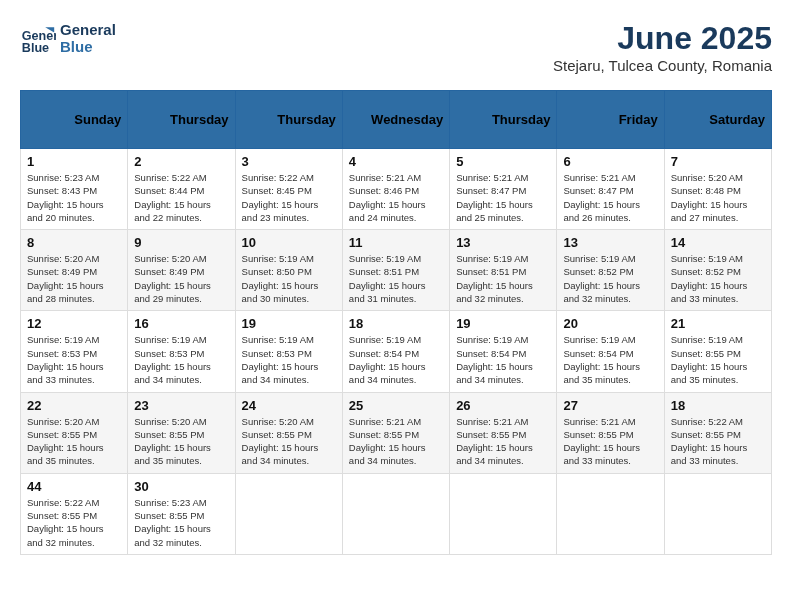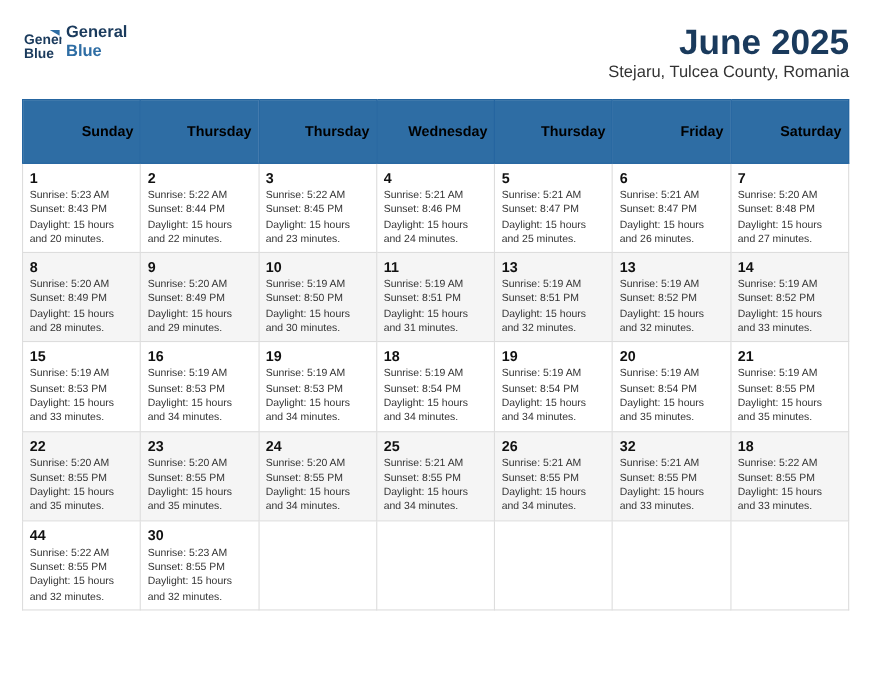--- a/index.html
+++ b/index.html
@@ -172,21 +172,21 @@
           <span class="day-number">13</span>
           <div class="cell-text">Sunrise: 5:19 AM<br>Sunset: 8:52 PM<br>Daylight: 15 hours and 32 minutes.</div>
         </td>
         <td>
           <span class="day-number">14</span>
           <div class="cell-text">Sunrise: 5:19 AM<br>Sunset: 8:52 PM<br>Daylight: 15 hours and 33 minutes.</div>
         </td>
       </tr>
       <tr>
         <td>
-          <span class="day-number">15</span>
+          <span class="day-number">12</span>
           <div class="cell-text">Sunrise: 5:19 AM<br>Sunset: 8:53 PM<br>Daylight: 15 hours and 33 minutes.</div>
         </td>
         <td>
           <span class="day-number">16</span>
           <div class="cell-text">Sunrise: 5:19 AM<br>Sunset: 8:53 PM<br>Daylight: 15 hours and 34 minutes.</div>
         </td>
         <td>
           <span class="day-number">19</span>
           <div class="cell-text">Sunrise: 5:19 AM<br>Sunset: 8:53 PM<br>Daylight: 15 hours and 34 minutes.</div>
         </td>
@@ -222,21 +222,21 @@
         </td>
         <td>
           <span class="day-number">25</span>
           <div class="cell-text">Sunrise: 5:21 AM<br>Sunset: 8:55 PM<br>Daylight: 15 hours and 34 minutes.</div>
         </td>
         <td>
           <span class="day-number">26</span>
           <div class="cell-text">Sunrise: 5:21 AM<br>Sunset: 8:55 PM<br>Daylight: 15 hours and 34 minutes.</div>
         </td>
         <td>
-          <span class="day-number">32</span>
+          <span class="day-number">27</span>
           <div class="cell-text">Sunrise: 5:21 AM<br>Sunset: 8:55 PM<br>Daylight: 15 hours and 33 minutes.</div>
         </td>
         <td>
           <span class="day-number">18</span>
           <div class="cell-text">Sunrise: 5:22 AM<br>Sunset: 8:55 PM<br>Daylight: 15 hours and 33 minutes.</div>
         </td>
       </tr>
       <tr>
         <td>
           <span class="day-number">44</span>

